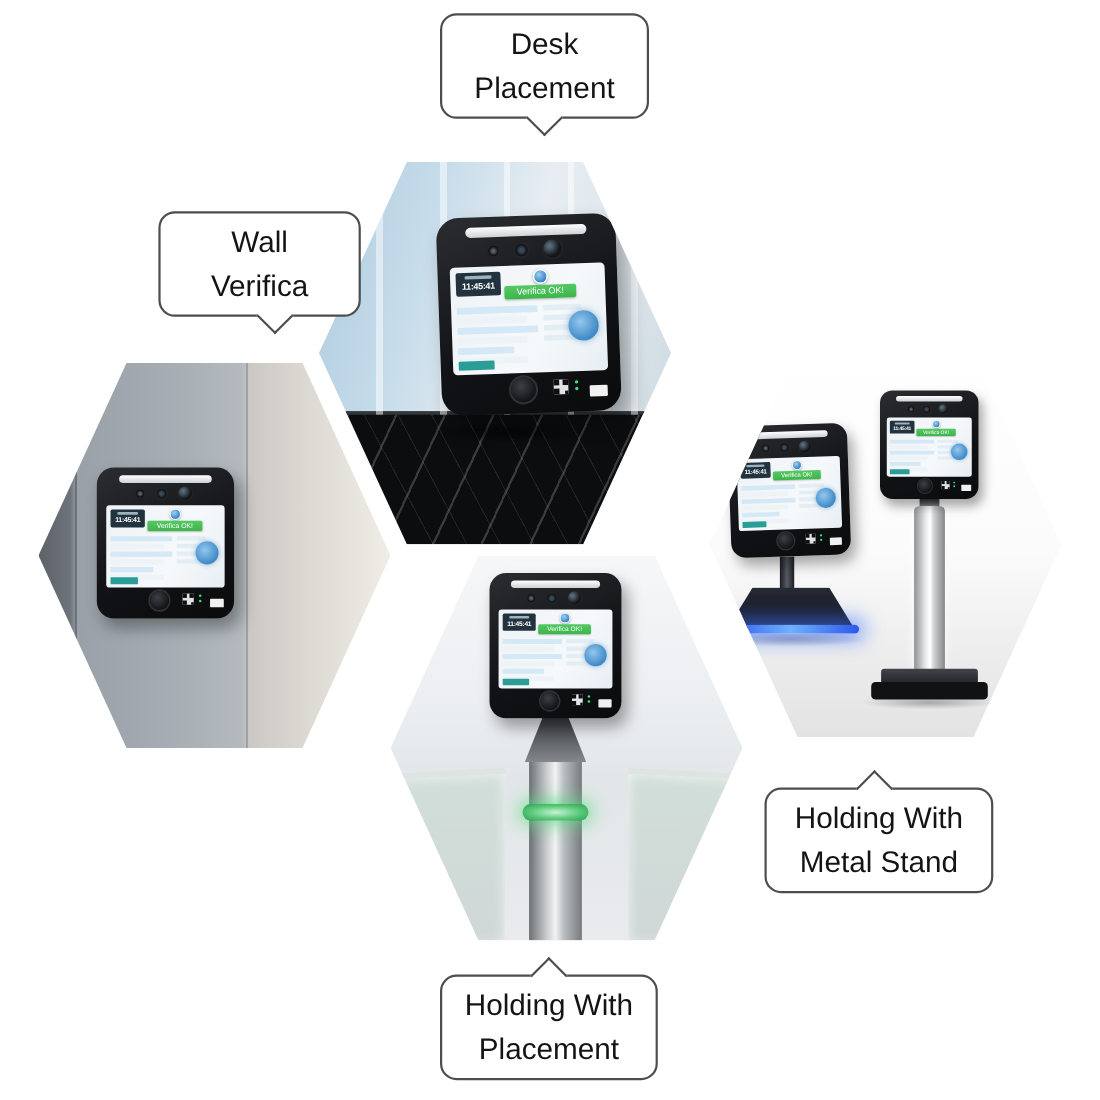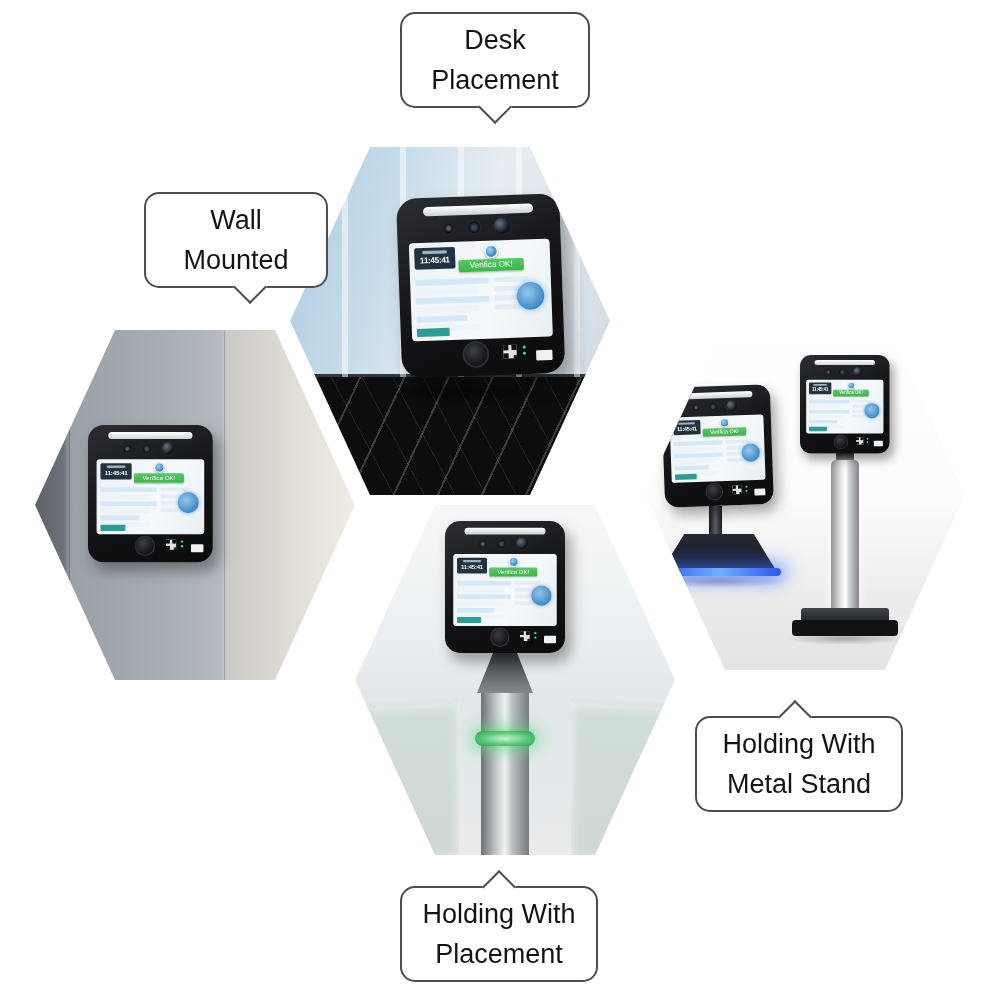--- a/index.html
+++ b/index.html
@@ -122,21 +122,21 @@
 <div class="canvas">
 
   <div class="callout" style="left:400px;top:12px;width:178px;">
     <div class="callout-line">Desk</div>
     <div class="callout-line">Placement</div>
     <span class="tail tail-down"></span>
   </div>
 
   <div class="callout" style="left:120px;top:192px;width:172px;margin-left:24px;">
     <div class="callout-line">Wall</div>
-    <div class="callout-line">Mounted</div>
+    <div class="callout-line">Verifica</div>
     <span class="tail tail-down" style="left:58%;"></span>
   </div>
 
   <div class="callout" style="left:695px;top:716px;width:196px;">
     <div class="callout-line">Holding With</div>
     <div class="callout-line">Metal Stand</div>
     <span class="tail tail-up" style="left:48%;"></span>
   </div>
 
   <div class="callout" style="left:400px;top:886px;width:186px;">

